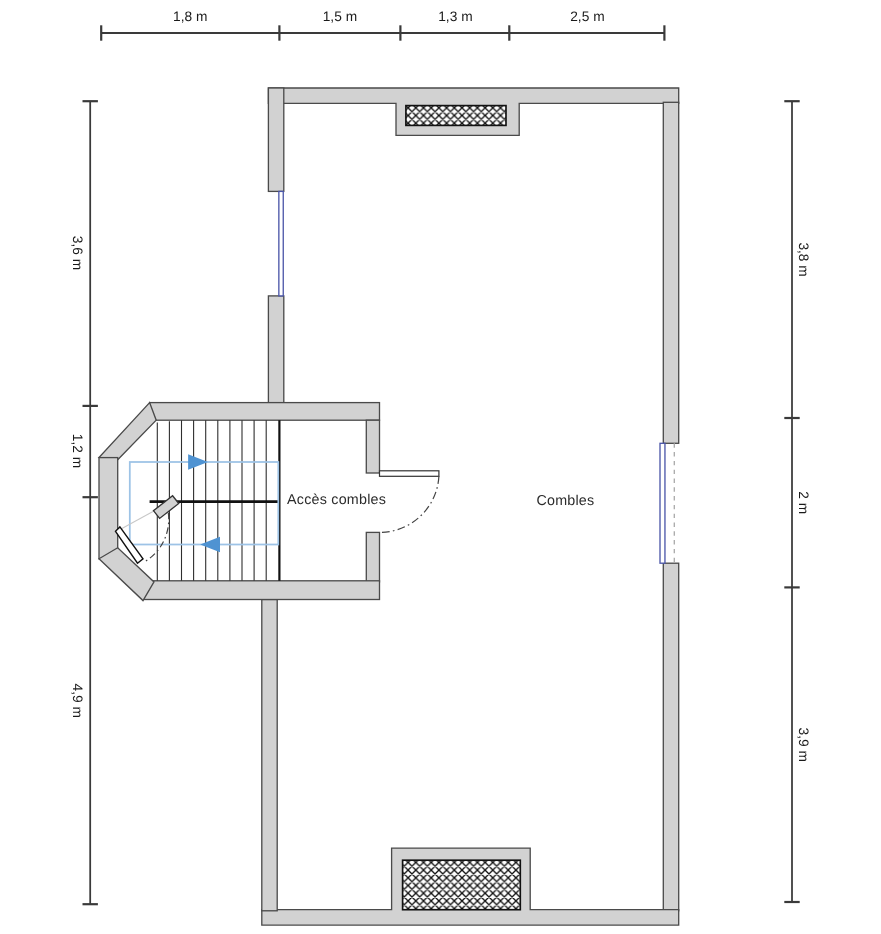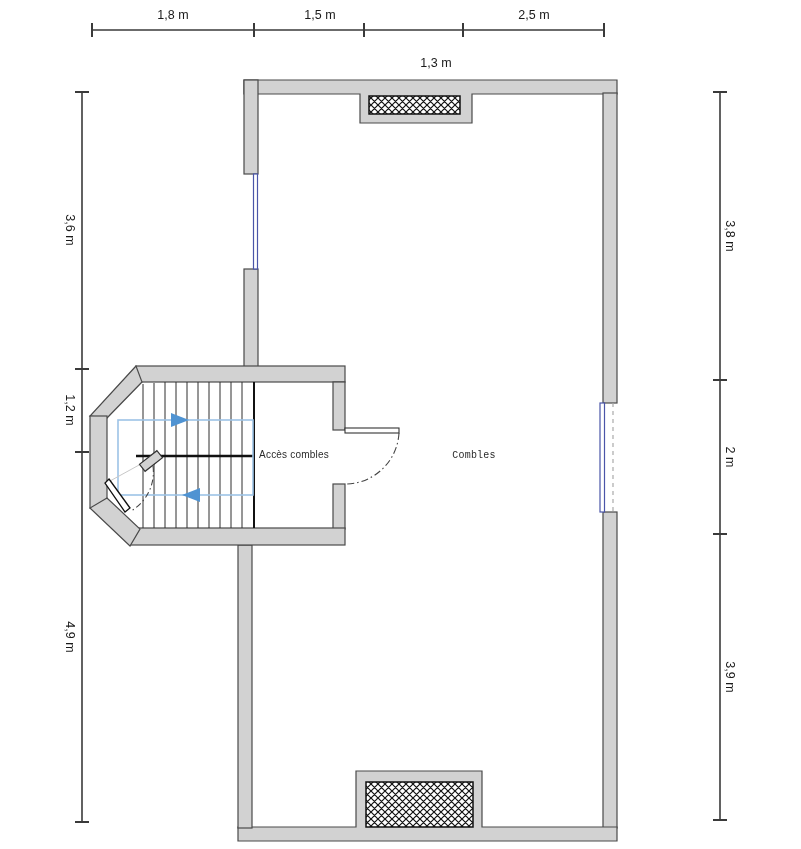--- a/index.html
+++ b/index.html
@@ -7,24 +7,25 @@
     position:relative;
     width:801px;height:849px;
     background:#ffffff;
     font-family:"Liberation Sans", sans-serif;
     overflow:hidden;
   }
   .canvas svg{position:absolute;left:0;top:0;}
   .plan-label{
     position:absolute;
     transform:translate(-50%,-50%);
-    font-size:10px;
+    font-size:13px;
     color:#2b2b2b;
     white-space:nowrap;
     letter-spacing:0.2px;
+    margin-left:12px;
   }
   .dim-label{
     position:absolute;
     transform:translate(-50%,-50%);
     font-size:12.5px;
     color:#1a1a1a;
     white-space:nowrap;
   }
   .dim-label.vertical{
     transform:translate(-50%,-50%) rotate(90deg);
@@ -136,25 +137,25 @@
     <g>
       <rect x="600" y="403" width="4.5" height="109" fill="#ffffff" stroke="#4a55a8" stroke-width="1.2"></rect>
       <line x1="613" y1="403" x2="613" y2="512" stroke="#aaaaaa" stroke-width="1.2" stroke-dasharray="4,4"></line>
     </g>
 
     <rect x="369" y="96" width="91" height="18" fill="url(#crosshatch)" stroke="#111111" stroke-width="1.5"></rect>
     <rect x="366" y="782" width="107" height="45" fill="url(#crosshatch)" stroke="#111111" stroke-width="1.5"></rect>
   </svg>
 
   <div class="plan-label" style="left:294px; top:454px;">Accès combles</div>
-  <div class="plan-label" style="left:474px; top:455px;font-family:Liberation Mono, monospace;">Combles</div>
+  <div class="plan-label" style="left:502px; top:455px;">Combles</div>
 
   <div class="dim-label" style="left:173px; top:15px;">1,8 m</div>
-  <div class="dim-label" style="left:320px; top:15px;">1,5 m</div>
-  <div class="dim-label" style="left:436px; top:15px;margin-top:48px;">1,3 m</div>
+  <div class="dim-label" style="left:309px; top:15px;">1,5 m</div>
+  <div class="dim-label" style="left:414px; top:15px;">1,3 m</div>
   <div class="dim-label" style="left:534px; top:15px;">2,5 m</div>
 
   <div class="dim-label vertical" style="left:70px; top:230px;">3,6 m</div>
   <div class="dim-label vertical" style="left:70px; top:410px;">1,2 m</div>
   <div class="dim-label vertical" style="left:70px; top:637px;">4,9 m</div>
 
   <div class="dim-label vertical" style="left:730px; top:236px;">3,8 m</div>
   <div class="dim-label vertical" style="left:730px; top:457px;">2 m</div>
   <div class="dim-label vertical" style="left:730px; top:677px;">3,9 m</div>
 

